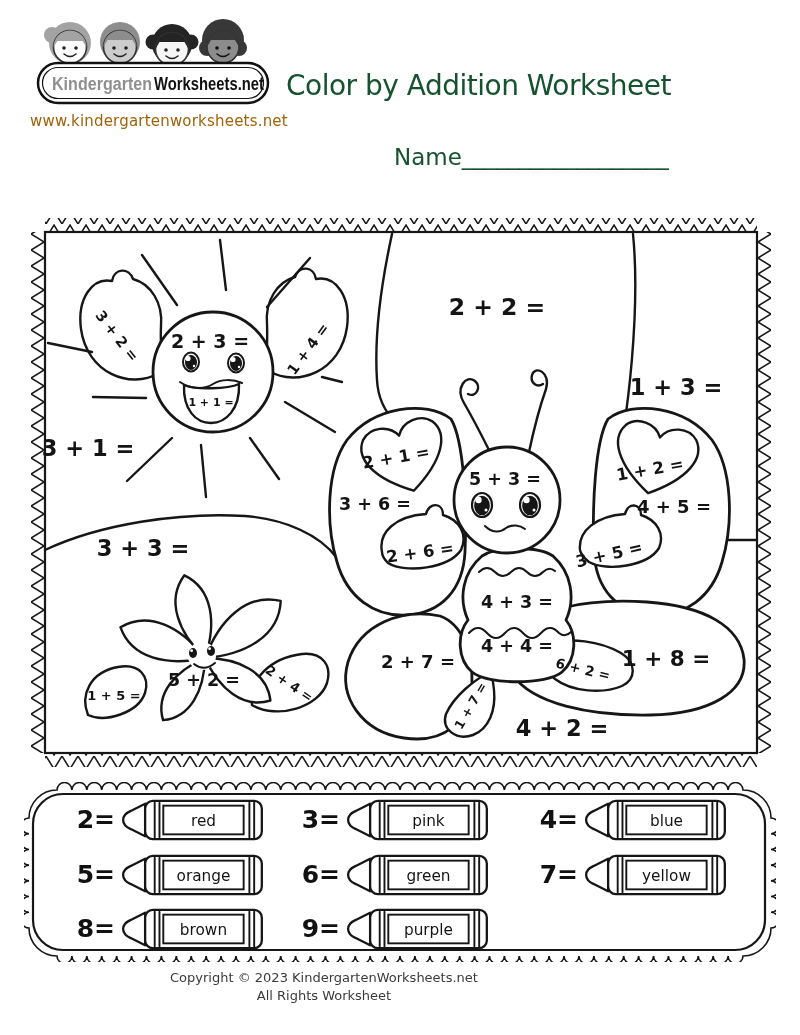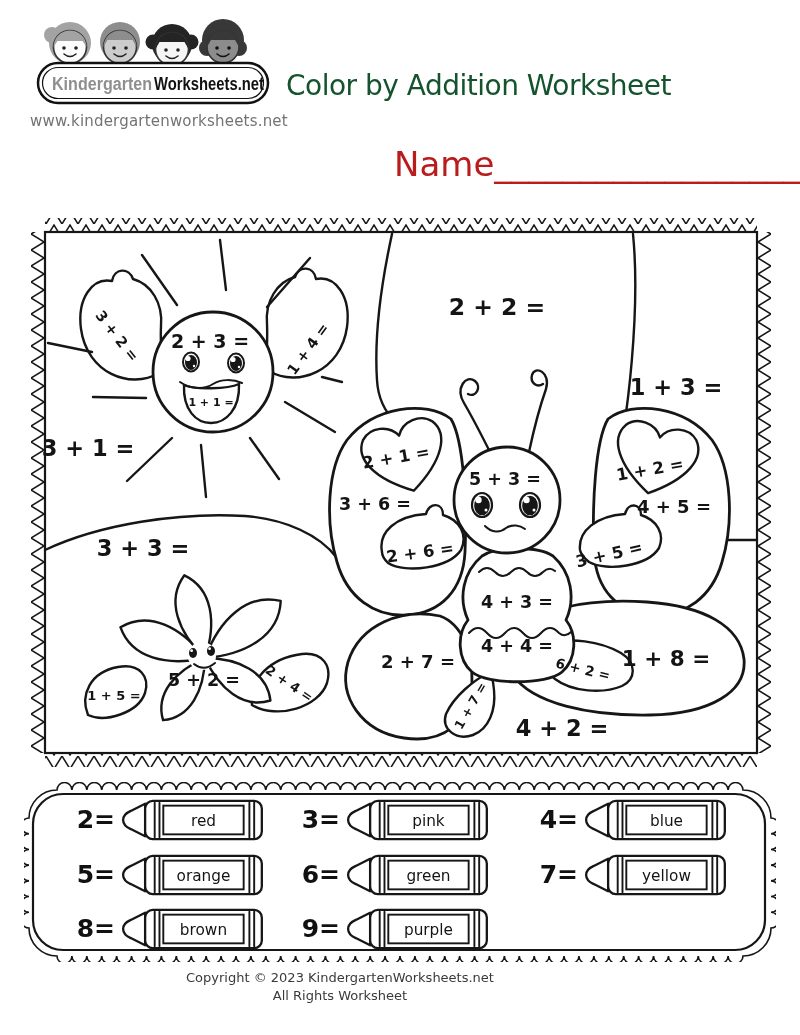--- a/index.html
+++ b/index.html
@@ -5,23 +5,23 @@
   html,body{margin:0;padding:0;background:#ffffff;}
   body{width:800px;height:1035px;position:relative;font-family:"DejaVu Sans",sans-serif;color:#141414;overflow:hidden;}
   .abs{position:absolute;}
   
   .o{fill:#fff;stroke:#161616;stroke-width:2.4;stroke-linejoin:round;stroke-linecap:round;}
   .ob{fill:#fff;stroke:#161616;stroke-width:2.8;stroke-linejoin:round;stroke-linecap:round;}
   .l{fill:none;stroke:#161616;stroke-width:2.4;stroke-linejoin:round;stroke-linecap:round;}
   .lt{fill:none;stroke:#161616;stroke-width:2;stroke-linejoin:round;stroke-linecap:round;}
   .eq{font-family:"DejaVu Sans",sans-serif;font-weight:bold;fill:#141414;text-anchor:middle;}
   .title{left:286px;top:50px;font-size:28px;letter-spacing:-0.5px;color:#14532d;margin-top:19px;}
-  .website{left:30px;top:112px;font-size:15px;color:#737373;letter-spacing:0.2px;}
-  .name-row{left:394px;top:144px;font-size:34px;color:#b91c1c;white-space:nowrap;}
-  .footer{left:16px;width:648px;text-align:center;font-size:13px;color:#3a3a3a;}
+  .website{left:30px;top:112px;font-size:15px;color:#a16207;letter-spacing:0.2px;}
+  .name-row{left:394px;top:144px;font-size:23px;color:#14532d;white-space:nowrap;}
+  .footer{left:0;width:648px;text-align:center;font-size:13px;color:#3a3a3a;}
   .key-item{position:absolute;display:flex;align-items:center;height:44px;}
   .key-num{display:inline-block;width:50px;text-align:right;font-size:25px;font-weight:bold;color:#111;margin-right:2px;line-height:44px;}
   .crayon{width:150px;height:44px;display:block;}
   .crayon-word{font-family:"DejaVu Sans",sans-serif;font-size:16px;fill:#141414;text-anchor:middle;}
   .logo-brand{font-family:"Liberation Sans",sans-serif;font-weight:bold;font-size:18px;}
 </style>
 </head>
 <body>
 
 <svg class="abs" style="left:28px;top:14px" width="250" height="100" viewBox="0 0 250 100">

